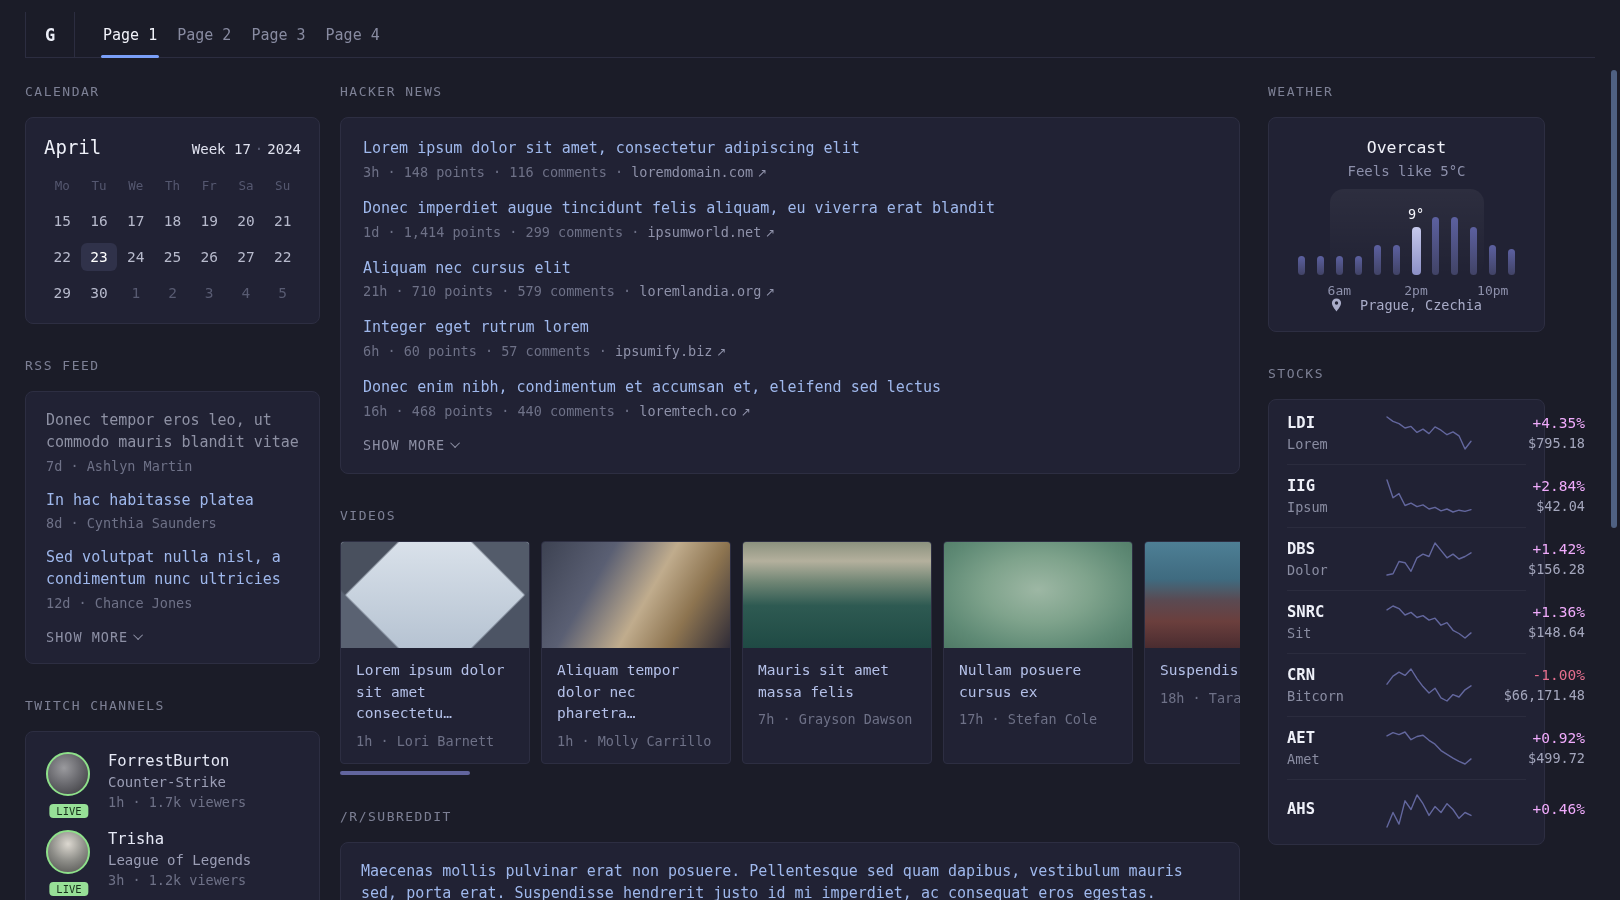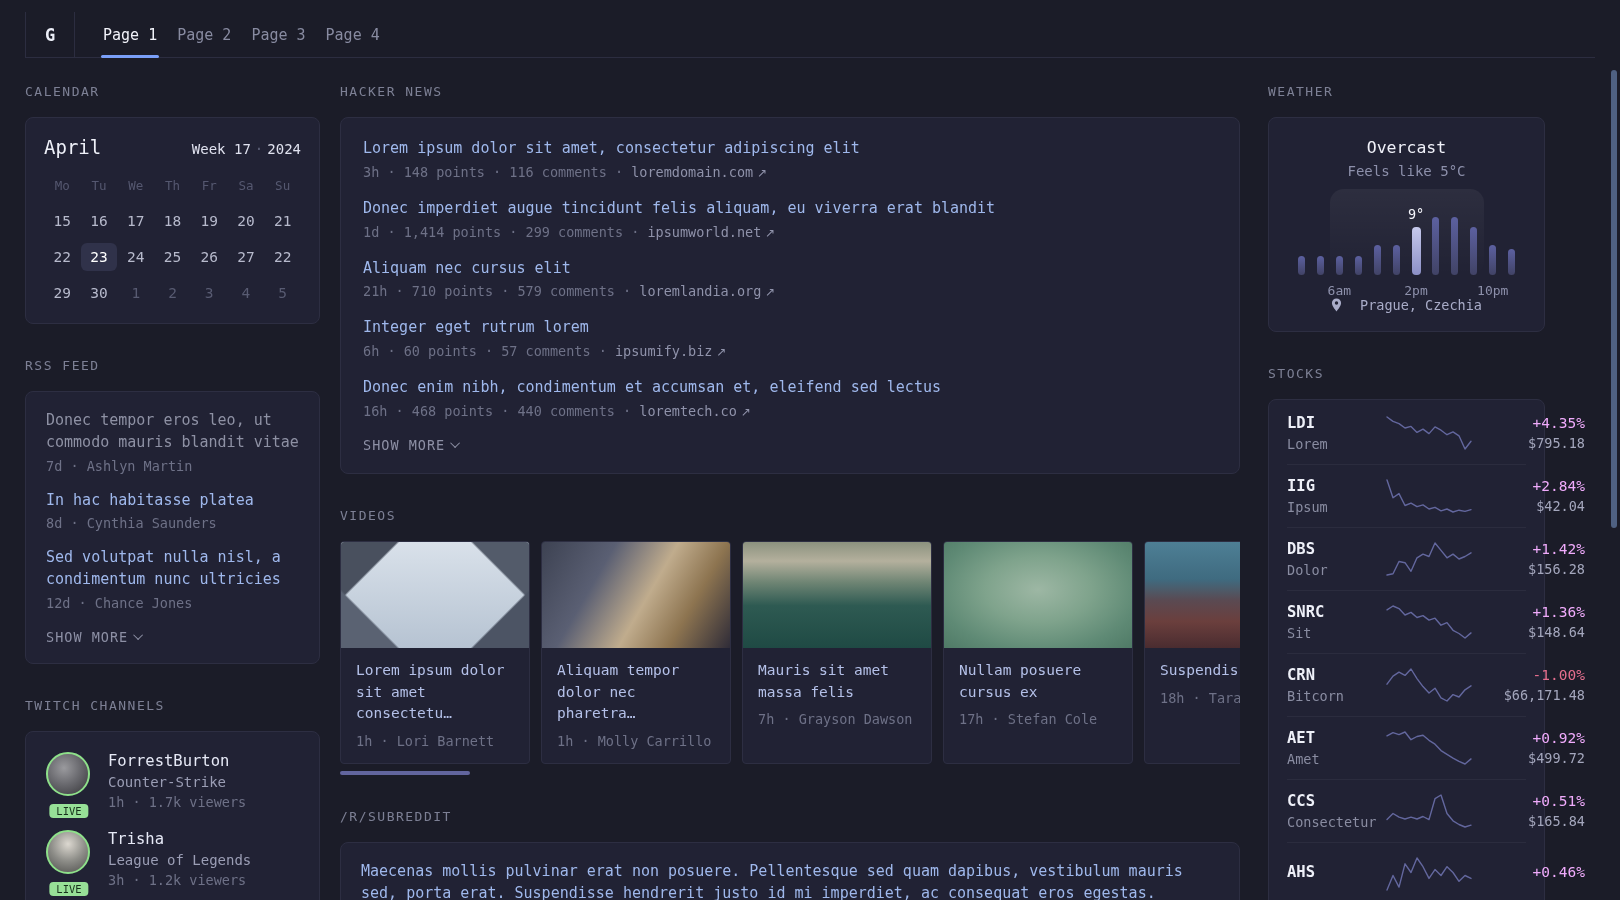--- a/index.html
+++ b/index.html
@@ -515,35 +515,20 @@
                 <polyline points="4.0,7.8 10.0,4.6 16.0,6.6 22.0,4.0 28.0,11.7 34.0,8.5 40.0,7.2 46.0,12.3 52.0,16.2 58.0,22.6 64.0,26.4 70.0,30.2 76.0,33.4 82.0,36.0 88.0,30.9" fill="none" stroke="#63679e" stroke-width="1.4" stroke-linejoin="round" stroke-linecap="round"></polyline>
               </svg>
             </div>
           <div class="stock-val">
               <div class="chg up">+0.92%</div>
               <div class="price">$499.72</div>
             </div>
         </div>
         <div class="stock-row">
           <div class="stock-id">
-              <div class="ticker">CCS</div>
-              <div class="sname">Consectetur</div>
-            </div>
-          <div class="spark">
-              <svg width="92" height="40" viewBox="0 0 92 40">
-                <polyline points="4.0,28.6 10.0,22.5 16.0,26.2 22.0,28.0 28.0,26.2 34.0,28.0 40.0,25.5 46.0,28.6 52.0,7.7 58.0,4.0 64.0,22.5 70.0,29.8 76.0,33.5 82.0,36.0 88.0,34.2" fill="none" stroke="#63679e" stroke-width="1.4" stroke-linejoin="round" stroke-linecap="round"></polyline>
-              </svg>
-            </div>
-          <div class="stock-val">
-              <div class="chg up">+0.51%</div>
-              <div class="price">$165.84</div>
-            </div>
-        </div>
-        <div class="stock-row">
-          <div class="stock-id">
               <div class="ticker">AHS</div>
               <div class="sname"></div>
             </div>
           <div class="spark">
               <svg width="92" height="40" viewBox="0 0 92 40">
                 <polyline points="4.0,36.0 10.0,21.5 16.0,33.1 22.0,9.8 28.0,18.5 34.0,4.0 40.0,12.7 46.0,24.4 52.0,15.6 58.0,21.5 64.0,12.7 70.0,18.5 76.0,27.3 82.0,21.5 88.0,24.4" fill="none" stroke="#63679e" stroke-width="1.4" stroke-linejoin="round" stroke-linecap="round"></polyline>
               </svg>
             </div>
           <div class="stock-val">
               <div class="chg up">+0.46%</div>

